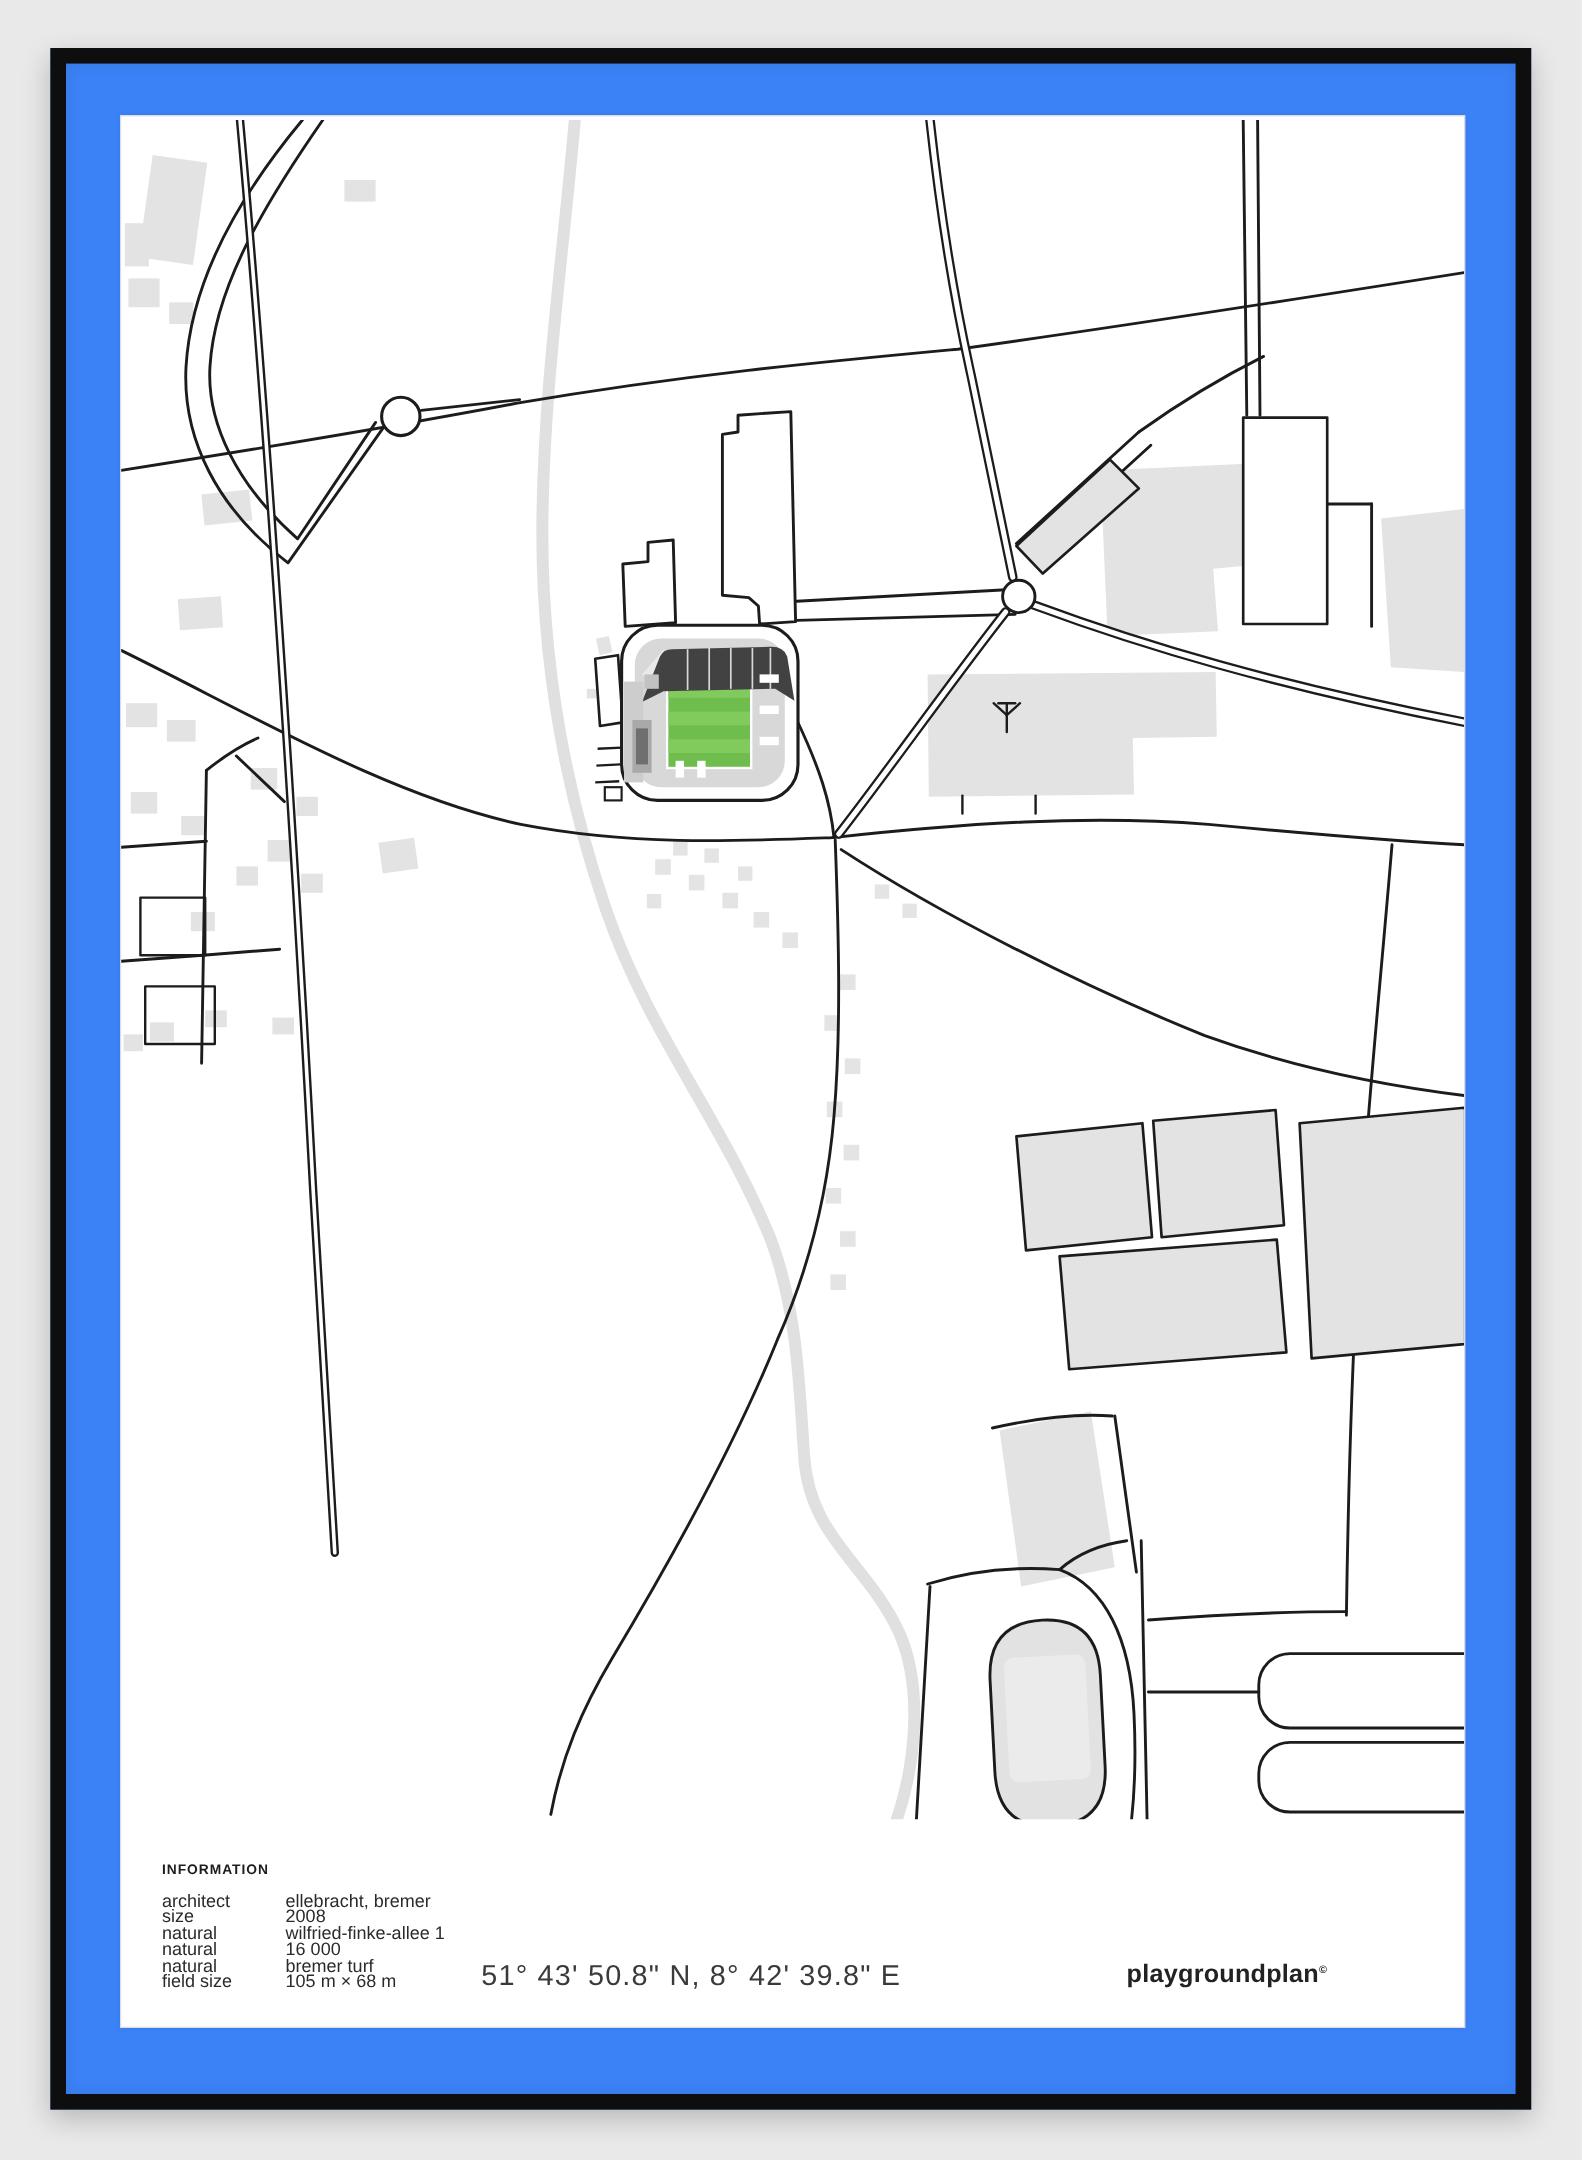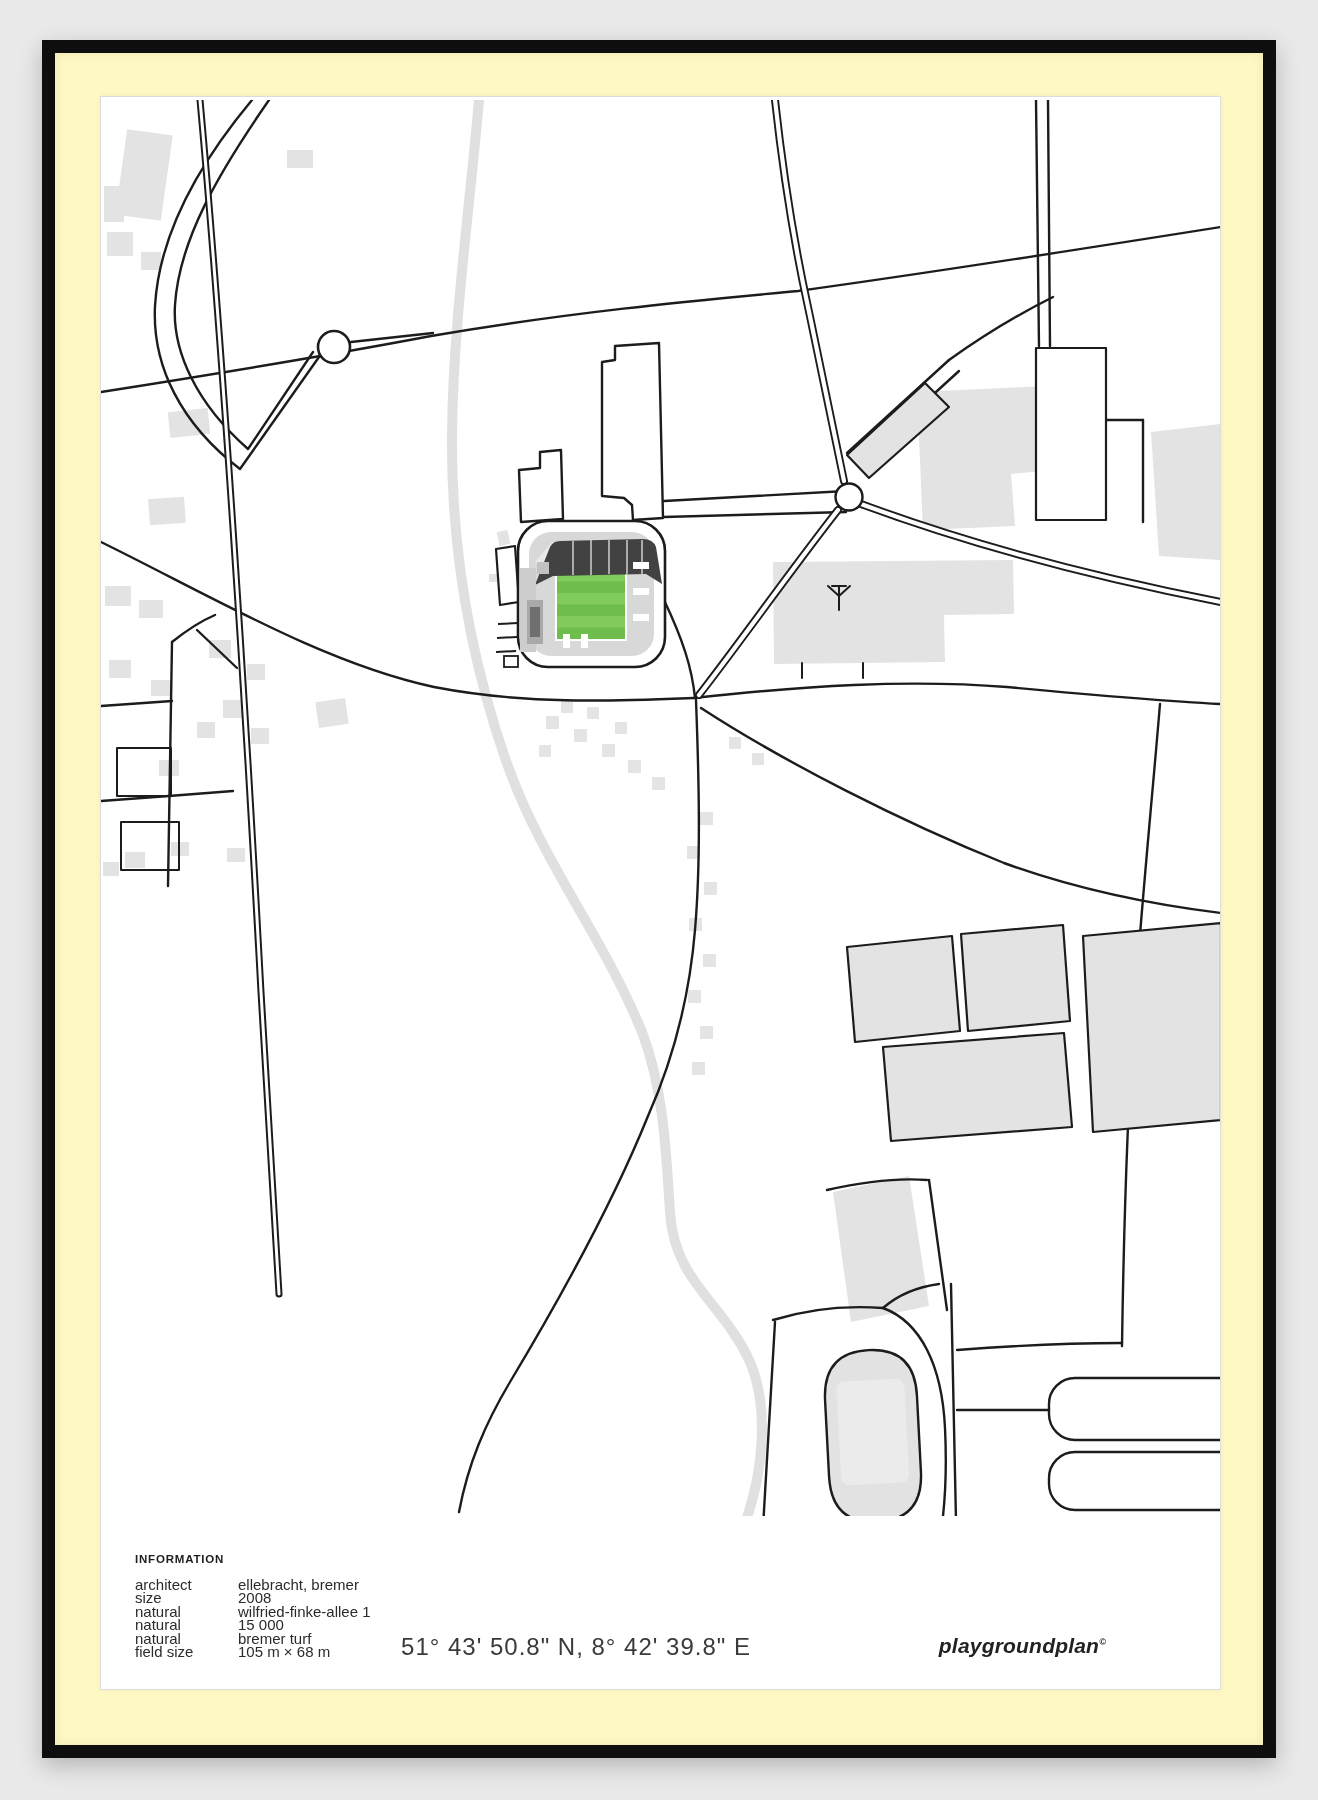--- a/index.html
+++ b/index.html
@@ -1,36 +1,36 @@
 <!DOCTYPE html>
 <html><head>
 <meta charset="utf-8">
 <style>
   html,body{margin:0;padding:0;}
   body{width:1318px;height:1800px;position:relative;background:#e9e9e9;
        font-family:"Liberation Sans", sans-serif;overflow:hidden;}
   .wall{position:absolute;inset:0;background:#e9e9e9;}
   .frame{position:absolute;left:42px;top:40px;width:1234px;height:1718px;
-         box-sizing:border-box;border:13px solid #0e0e0e;background:#fef9c3;
+         box-sizing:border-box;border:13px solid #0e0e0e;background:#3b82f6;
          box-shadow:0 8px 22px rgba(0,0,0,.22), inset 0 0 12px rgba(0,0,0,.07);}
   .paper{position:absolute;left:45px;top:43px;width:1119px;height:1592px;
          background:#ffffff;border:1px solid #dcdcdc;box-shadow:0 0 5px rgba(0,0,0,.05);}
   .map{position:absolute;left:0;top:3px;width:1119px;height:1416px;}
   .map svg{display:block;width:100%;height:100%;}
   
   .info{position:absolute;left:34px;top:1456px;color:#222;}
   .info-heading{font-size:11.5px;font-weight:bold;letter-spacing:.8px;margin-bottom:13px;color:#1d1d1d;}
   .info-row{display:flex;font-size:15px;line-height:13.4px;color:#2b2b2b;}
   .info-label{width:103px;}
   .title-block{position:absolute;left:175px;width:600px;top:1458px;text-align:center;}
   .poster-title{font-size:60px;font-weight:600;letter-spacing:4px;color:#2b2b2b;line-height:1;}
   .coords-block{position:absolute;left:175px;width:600px;top:1536px;text-align:center;}
   .poster-coords{font-size:24px;color:#3a3a3a;letter-spacing:1px;}
   .brand-block{position:absolute;left:800px;width:205px;top:1537px;text-align:right;}
-  .brand{font-size:21px;font-weight:bold;color:#222;letter-spacing:.2px;font-style:italic;}
+  .brand{font-size:21px;font-weight:bold;color:#222;letter-spacing:.2px;}
   .brand sup{font-size:9px;vertical-align:super;}
 </style>
 </head>
 <body>
 
 <div class="wall"></div>
 
 <div class="frame">
   <div class="paper">
 
@@ -238,21 +238,21 @@
       <div class="info-row">
         <span class="info-label">size</span>
         <span class="info-value">2008</span>
       </div>
       <div class="info-row">
         <span class="info-label">natural</span>
         <span class="info-value">wilfried-finke-allee 1</span>
       </div>
       <div class="info-row">
         <span class="info-label">natural</span>
-        <span class="info-value">15 000</span>
+        <span class="info-value">16 000</span>
       </div>
       <div class="info-row">
         <span class="info-label">natural</span>
         <span class="info-value">bremer turf</span>
       </div>
       <div class="info-row">
         <span class="info-label">field size</span>
         <span class="info-value">105 m × 68 m</span>
       </div>
     </div>

